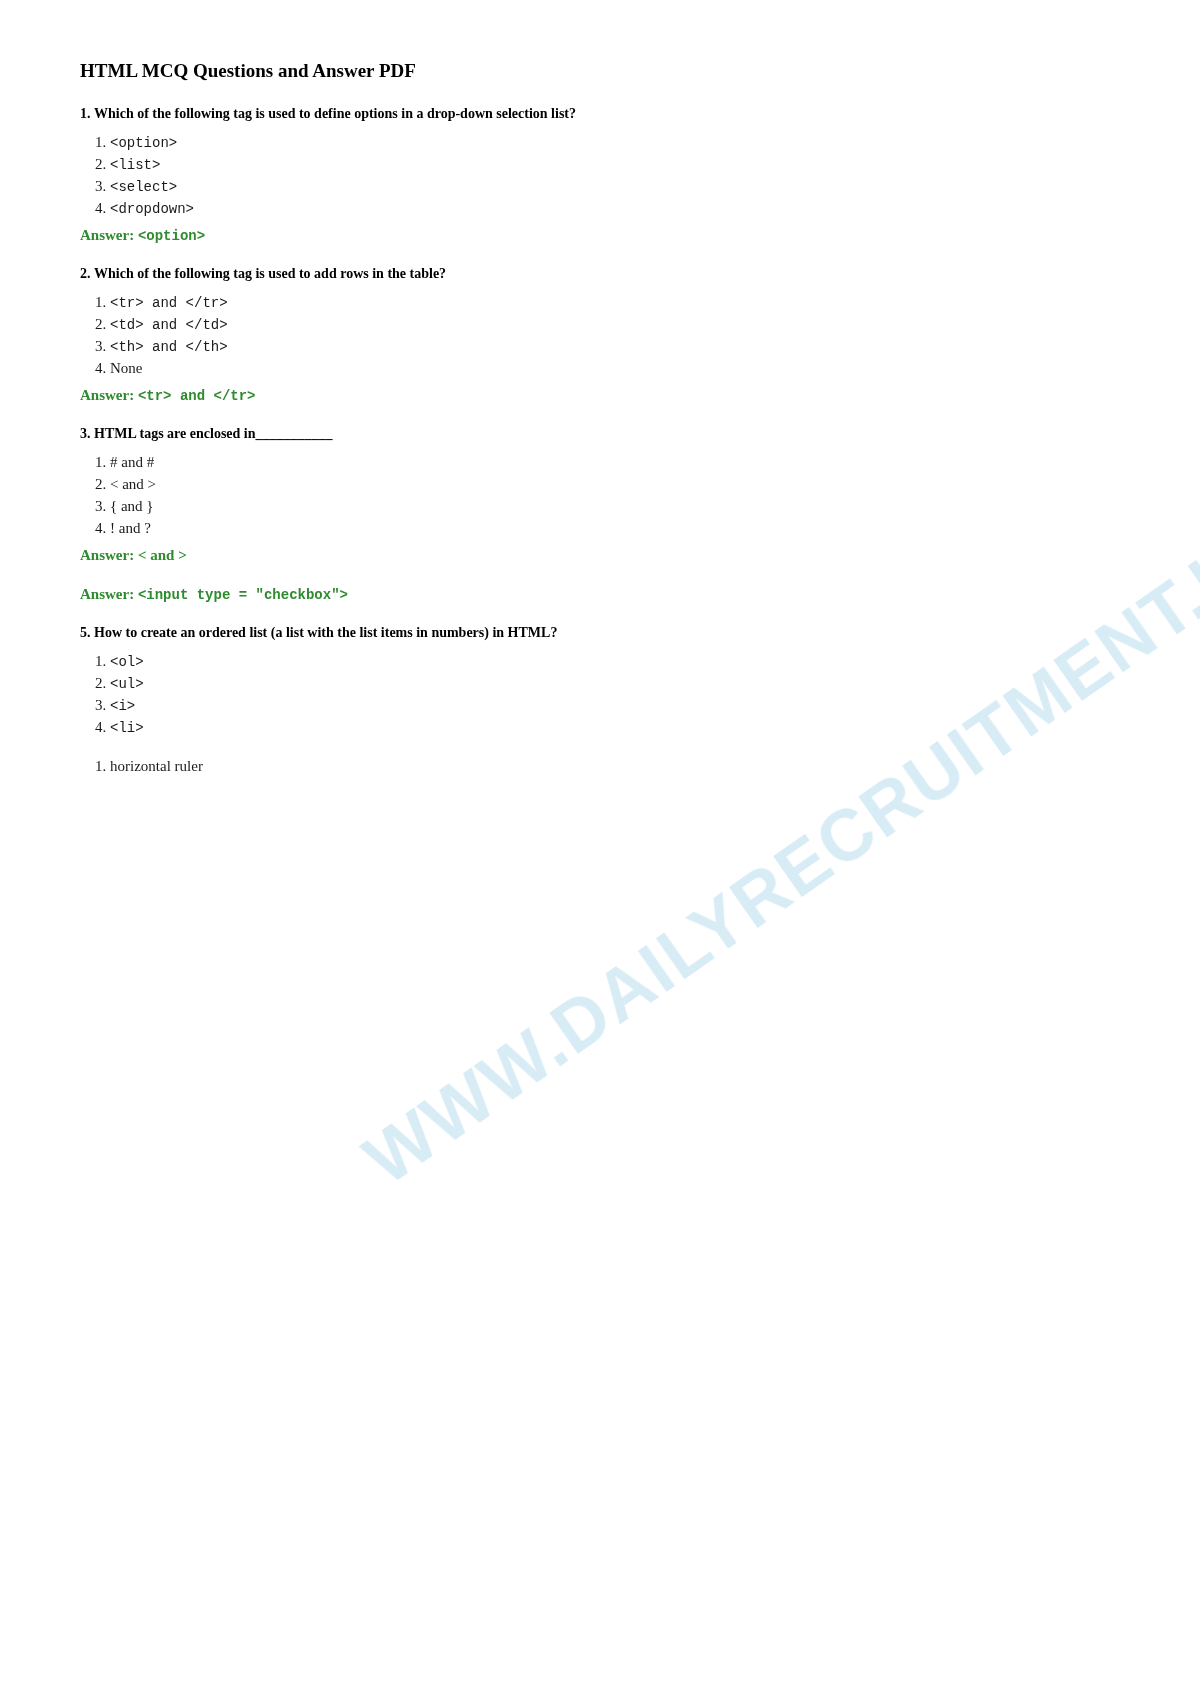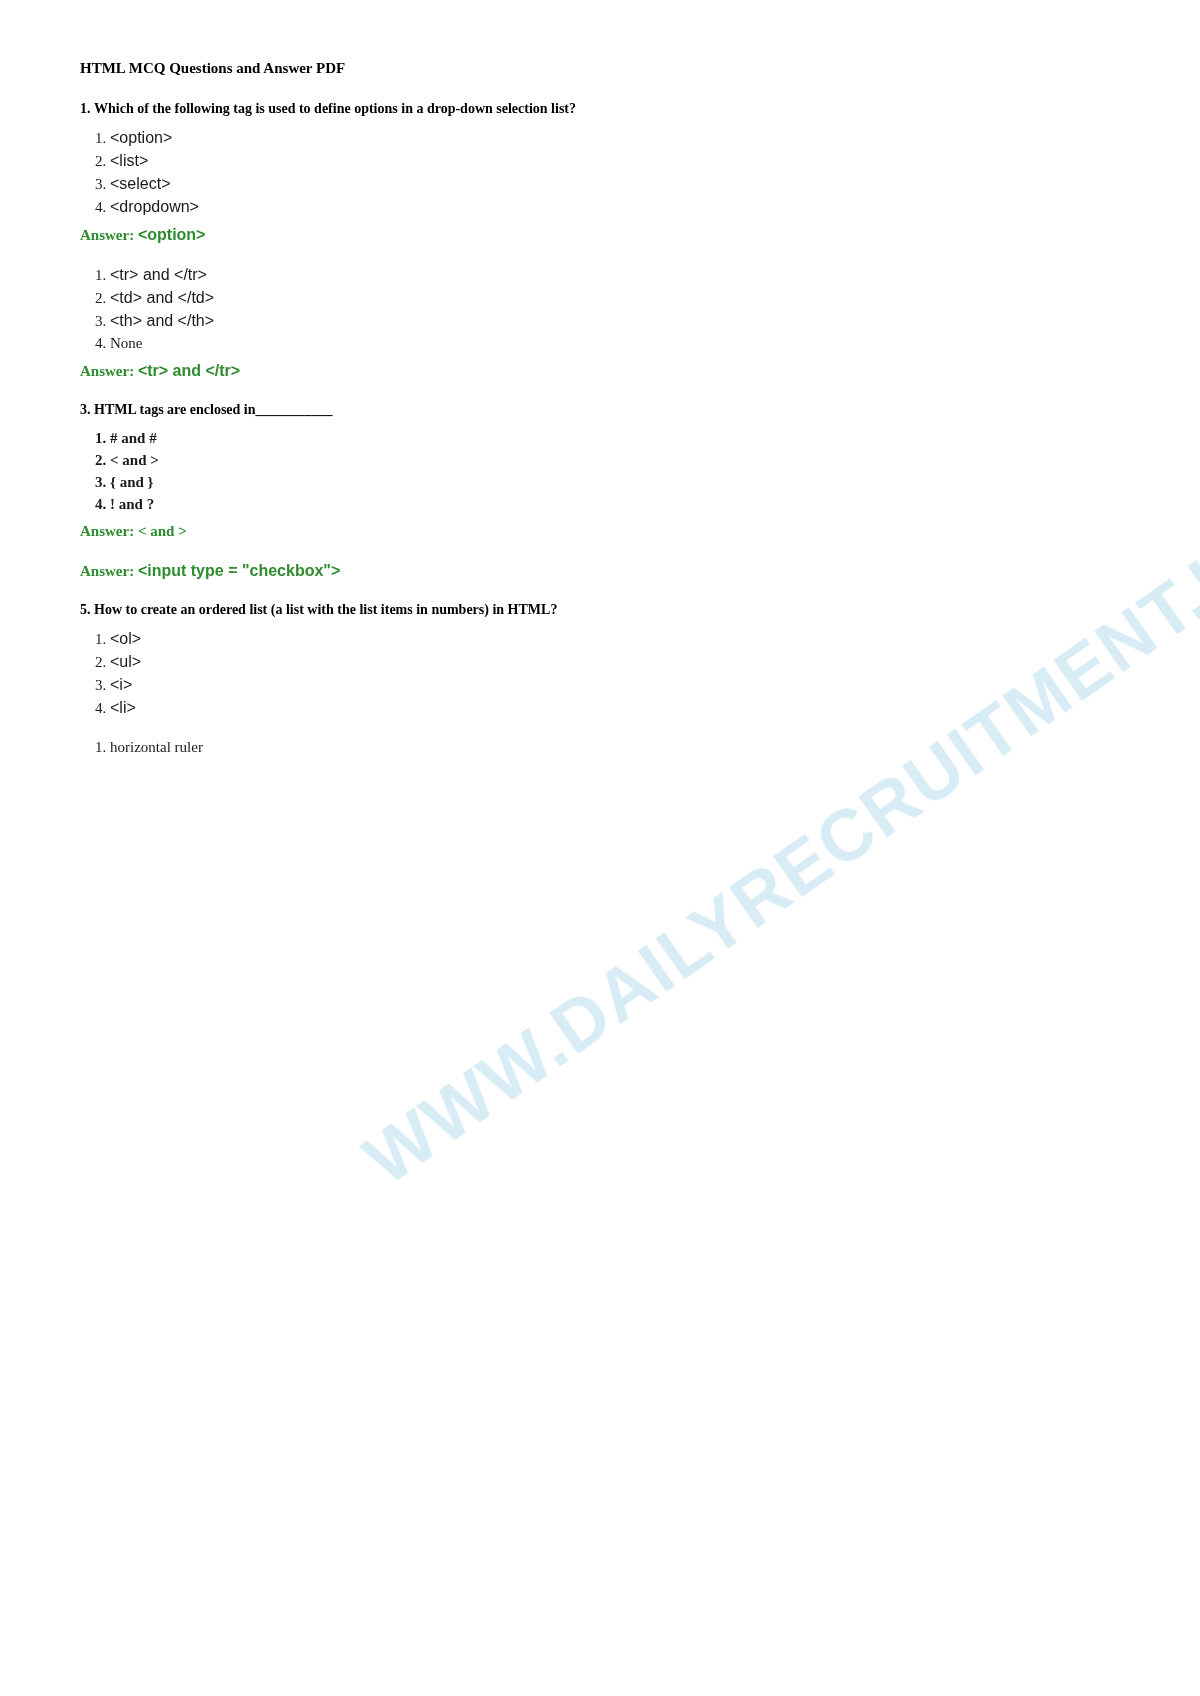--- a/index.html
+++ b/index.html
@@ -31,21 +31,21 @@
       font-family: Arial, sans-serif;
       letter-spacing: 2px;
       pointer-events: none;
       white-space: nowrap;
       z-index: 999;
       text-transform: uppercase;
     }
 
     .doc-title {
       font-weight: bold;
-      font-size: 15px;
+      font-size: 19px;
       margin-bottom: 24px;
       color: #000;
     }
 
     .question-block {
       margin-bottom: 22px;
     }
 
     .question-text {
       font-weight: bold;
@@ -82,22 +82,22 @@
       color: #2e8b2e;
       font-weight: bold;
     }
 
     .answer-value {
       color: #2e8b2e;
       font-weight: bold;
     }
 
     code {
-      font-family: Liberation Sans, sans-serif;
-      font-size: 16px;
+      font-family: Liberation Mono, monospace;
+      font-size: 14px;
     }
   </style>
 </head>
 <body>
 
 <div class="watermark">WWW.DAILYRECRUITMENT.IN</div>
 
 <div class="doc-title">HTML MCQ Questions and Answer PDF</div>
 
 <div class="question-block">
@@ -109,36 +109,39 @@
     <li><code>&lt;list&gt;</code></li>
     <li><code>&lt;select&gt;</code></li>
     <li><code>&lt;dropdown&gt;</code></li>
   </ol>
   <div class="answer">
     <span class="answer-label">Answer: </span><code class="answer-value">&lt;option&gt;</code>
   </div>
 </div>
 
 <div class="question-block">
+  <div class="question-text">
+    2.&nbsp;<span>Which of the following tag is used to add rows in the table?</span>
+  </div>
   <ol class="options-list" style="list-style-type: decimal;">
     <li><code>&lt;tr&gt; and &lt;/tr&gt;</code></li>
     <li><code>&lt;td&gt; and &lt;/td&gt;</code></li>
     <li><code>&lt;th&gt; and &lt;/th&gt;</code></li>
     <li><span>None</span></li>
   </ol>
   <div class="answer">
     <span class="answer-label">Answer: </span><code class="answer-value">&lt;tr&gt; and &lt;/tr&gt;</code>
   </div>
 </div>
 
 <div class="question-block">
   <div class="question-text">
     3.&nbsp;<span>HTML tags are enclosed in___________</span>
   </div>
-  <ol class="options-list" style="list-style-type: decimal; font-weight: bold;">
+  <ol class="options-list" style="list-style-type: decimal;">
     <li><span># and #</span></li>
     <li><span>&lt; and &gt;</span></li>
     <li><span>{ and }</span></li>
     <li><span>! and ?</span></li>
   </ol>
   <div class="answer">
     <span class="answer-label">Answer: </span><span class="answer-value">&lt; and &gt;</span>
   </div>
 </div>
 

